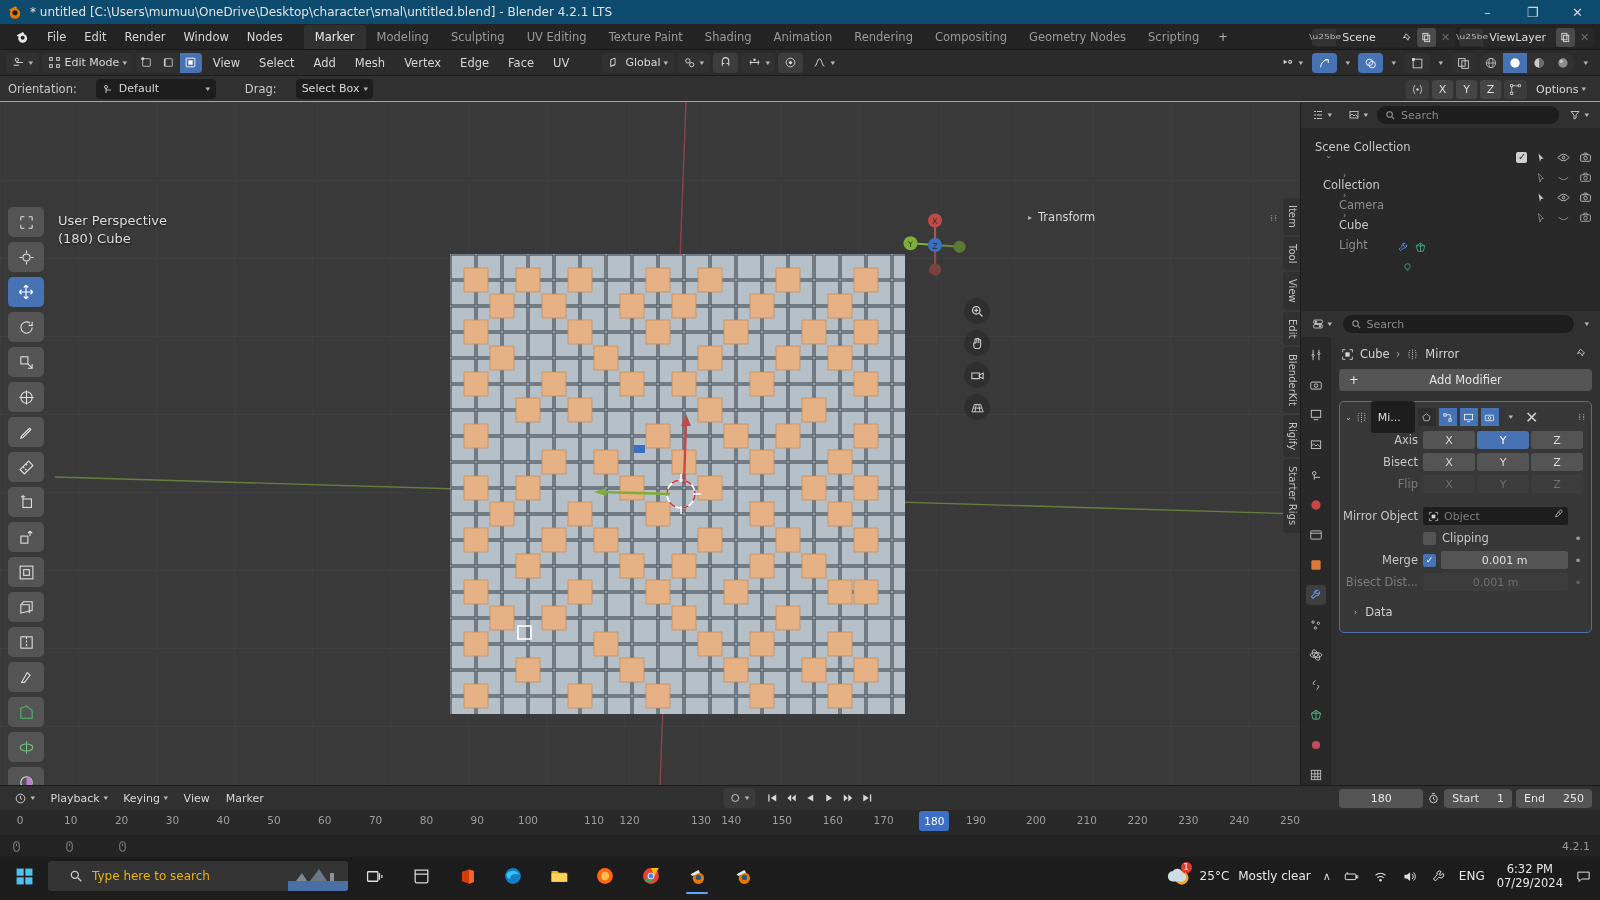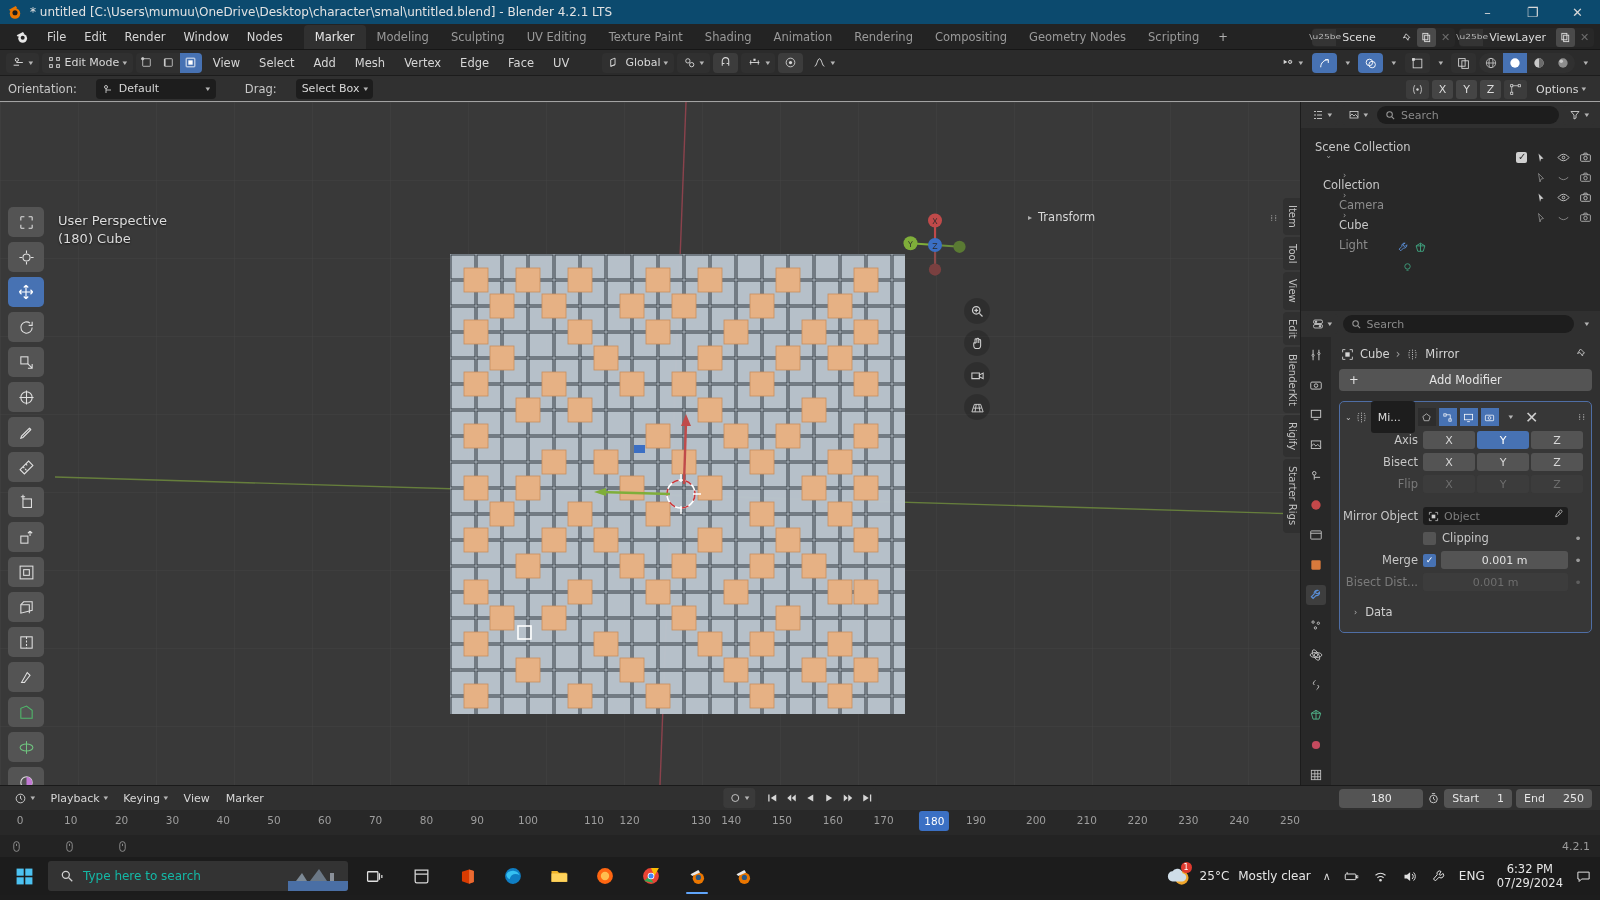--- a/index.html
+++ b/index.html
@@ -164,21 +164,21 @@
     color:#fff; font-size:10.5px; display:flex; align-items:center; justify-content:center;
     transform:translateX(-50%); padding:0 5px; }
   #statusbar { height:22px; background:#232323; display:flex; align-items:center; position:relative;
     color:#a8a8a8; font-size:11px; padding:0 10px; gap:40px; }
   #statusbar .ver { position:absolute; right:10px; color:#9a9a9a; }
 
   
   #taskbar { height:38px; background:#1c1c1c; display:flex; align-items:center; position:relative; }
   #start { width:48px; display:flex; align-items:center; justify-content:center; }
   #searchbox { width:300px; height:30px; background:#333; border-radius:3px; display:flex;
-    align-items:center; gap:9px; padding:0 12px; color:#14b8a6; font-size:12px; position:relative; overflow:hidden;}
+    align-items:center; gap:9px; padding:0 21px; color:#eab308; font-size:12px; position:relative; overflow:hidden;}
   .tb-icons { display:flex; align-items:center; gap:4px; margin-left:6px; }
   .tbi { width:42px; height:38px; display:flex; align-items:center; justify-content:center; position:relative; }
   .tbi.active::after { content:""; position:absolute; bottom:1px; left:10px; right:10px; height:2px;
     background:#60a5fa; border-radius:1px; }
   .tray { position:absolute; right:0; display:flex; align-items:center; gap:12px; padding-right:8px;
     color:#e6e6e6; font-size:12px; }
   .clock { text-align:center; line-height:14px; font-size:11.5px; }
 </style>
 </head>
 <body>

